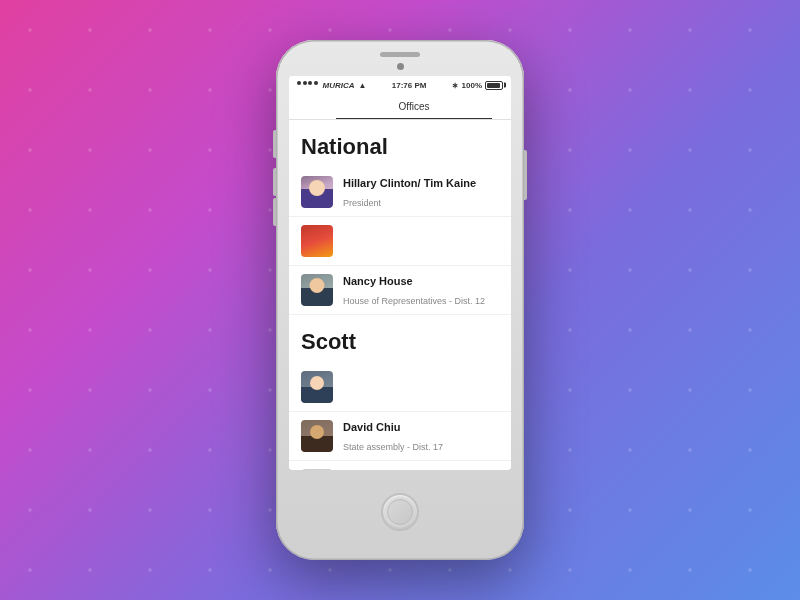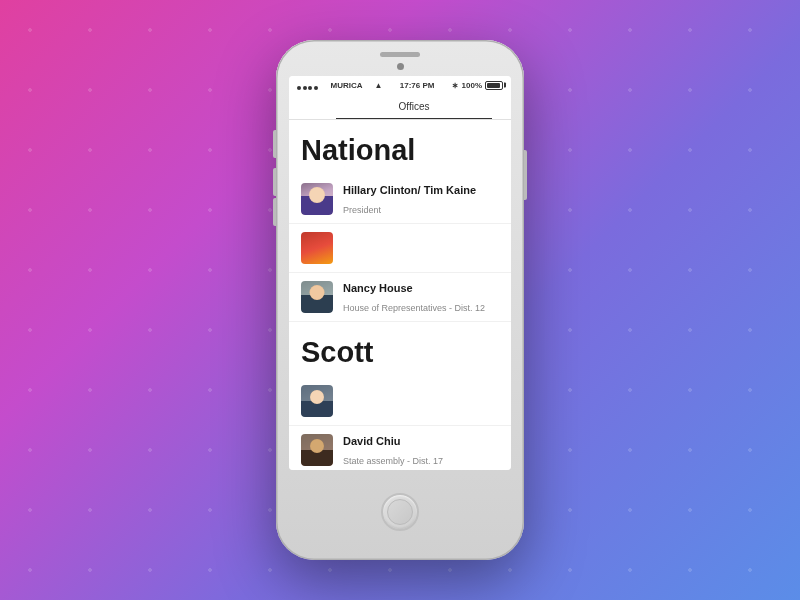--- a/index.html
+++ b/index.html
@@ -107,21 +107,21 @@
       height: 18px;
       display: flex;
       align-items: center;
       justify-content: space-between;
       padding: 0 8px;
       font-size: 8px;
       font-weight: 600;
       color: #333;
       flex-shrink: 0;
     }
-    .status-left { display: flex; align-items: flex-end; gap: 10px; }
+    .status-left { display: flex; align-items: flex-start; gap: 2px; font-style: italic; }
     .status-dots { display: flex; gap: 1.5px; }
     .status-dot { width: 4px; height: 4px; border-radius: 50%; background: #333; }
     .status-right { display: flex; align-items: center; gap: 3px; }
     .battery-icon {
       width: 18px;
       height: 9px;
       border: 1.5px solid #333;
       border-radius: 2px;
       position: relative;
       display: flex;
@@ -180,21 +180,21 @@
     .content {
       flex: 1;
       overflow-y: auto;
       background: #fff;
     }
     .content::-webkit-scrollbar { display: none; }
 
     
     .section-header {
       padding: 14px 12px 8px;
-      font-size: 29px;
+      font-size: 22px;
       font-weight: 700;
       color: #1a1a1a;
     }
 
     
     .candidate-row {
       display: flex;
       align-items: center;
       padding: 8px 12px;
       border-bottom: 1px solid #f0f0f0;

